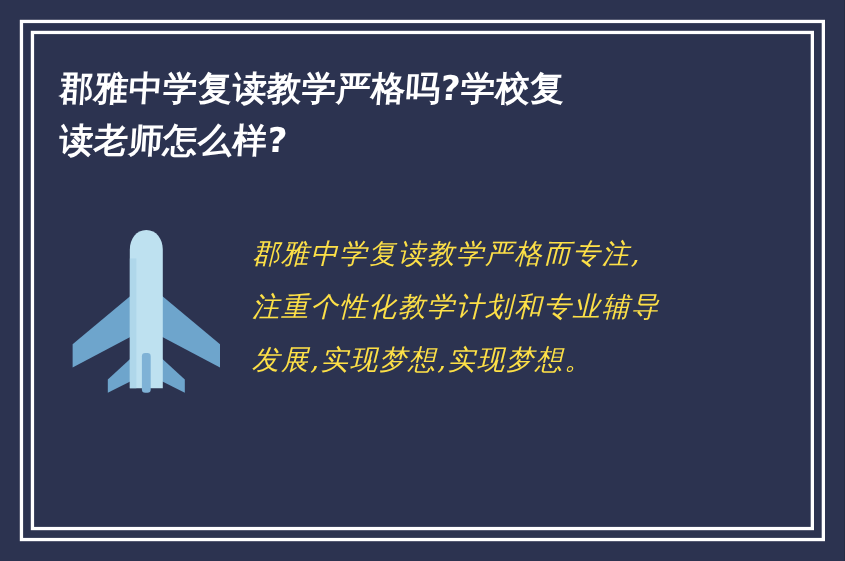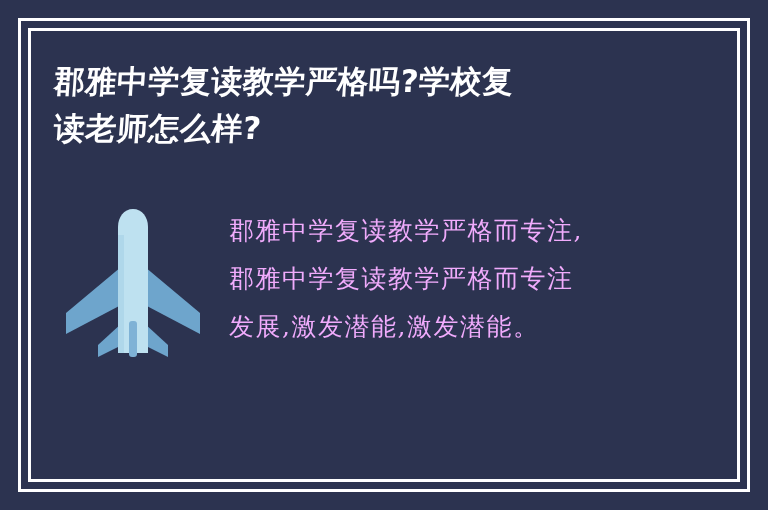--- a/index.html
+++ b/index.html
@@ -68,25 +68,26 @@
   .plane-wrap svg { display: block; width: 100%; height: 100%; }
 
   
   .body-block {
     position: absolute;
     left: 229px;
     top: 207px;
     width: 420px;
   }
   .body-line {
-    color: #f0abfc;
+    color: #fde047;
     font-size: 25px;
     line-height: 48px;
     letter-spacing: 1.5px;
     font-family: "DejaVu Serif", "Liberation Serif", serif;
+    font-style: italic;
     font-weight: 500;
     white-space: nowrap;
   }
 </style>
 </head>
 <body>
 
 <div id="poster">
 
   <div class="frame-outer"></div>
@@ -111,17 +112,17 @@
       <path d="M75 4 C84 4 90 12 90 22 L90 148 L60 148 L60 22 C60 12 66 4 75 4 Z" fill="#bee1f0"></path>
 
       <path d="M60 30 L66 30 L66 148 L60 148 Z" fill="#a9d3e8" opacity="0.75"></path>
 
       <rect x="71" y="116" width="8" height="36" rx="3" fill="#7fb2d6"></rect>
     </svg>
   </div>
 
   <div class="body-block">
     <div class="body-line">郡雅中学复读教学严格而专注,</div>
-    <div class="body-line">郡雅中学复读教学严格而专注</div>
-    <div class="body-line">发展,激发潜能,激发潜能。</div>
+    <div class="body-line">注重个性化教学计划和专业辅导</div>
+    <div class="body-line">发展,实现梦想,实现梦想。</div>
   </div>
 
 </div>
 
 </body></html>

